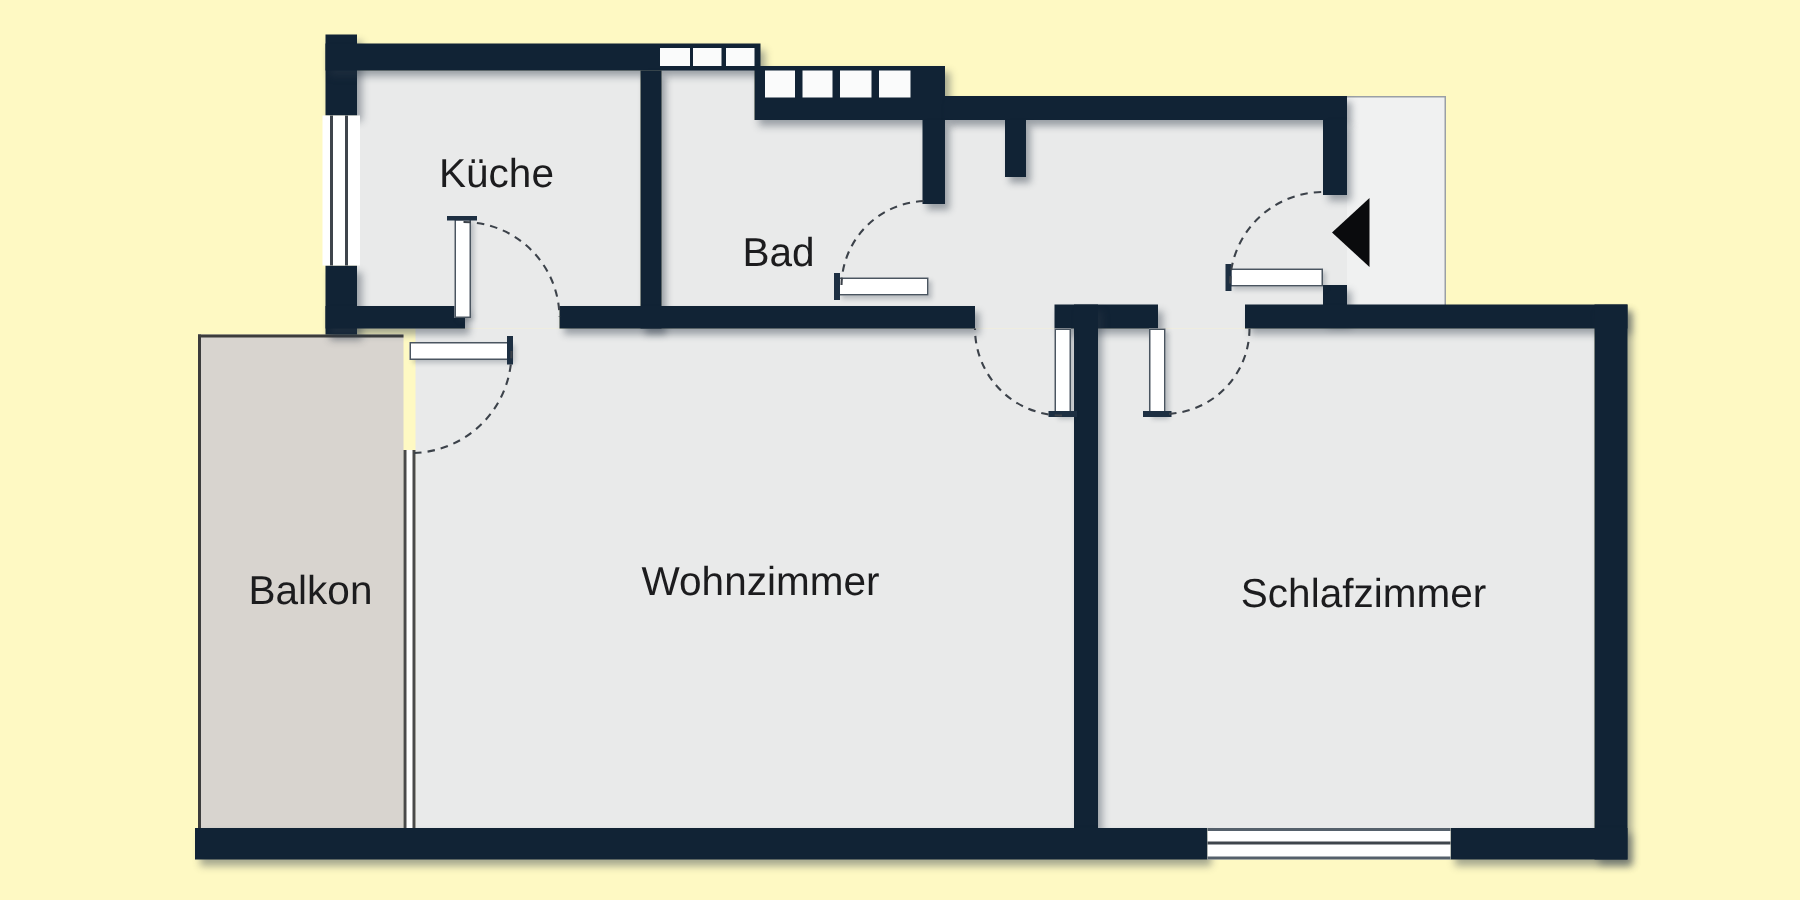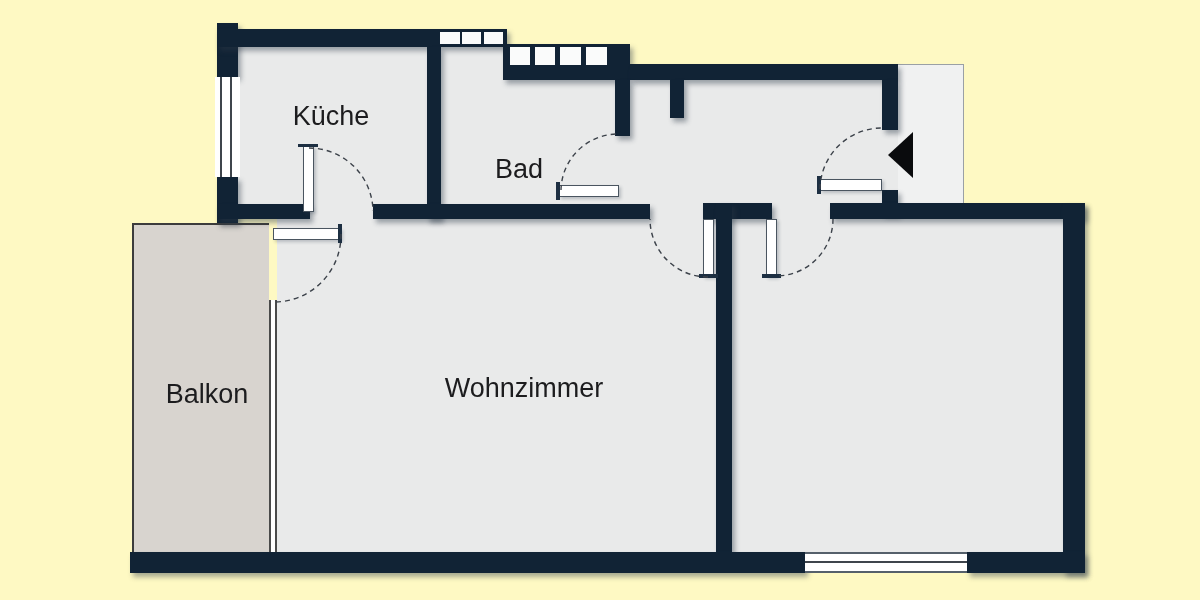--- a/index.html
+++ b/index.html
@@ -107,15 +107,16 @@
       <path d="M 708 277 A 58 58 0 0 1 650 219"></path>
       <path d="M 833 219 A 57 57 0 0 1 776 276"></path>
       <path d="M 820 189 A 62 62 0 0 1 882 128"></path>
     </g>
     <polygon points="888,155 913,132 913,178" fill="#0a0b0d"></polygon>
   </svg>
 
   <div class="label z50" style="left:331px;top:116px;">Küche</div>
   <div class="label z50" style="left:519px;top:137px;margin-top:32px;">Bad</div>
   <div class="label z50" style="left:207px;top:394px;">Balkon</div>
-  <div class="label z50" style="left:507px;top:388px;margin-left:17px;">Wohnzimmer</div>
+  <div class="label z50" style="left:507px;top:388px;">Wohnzimmer</div>
+  <div class="label z50" style="left:909px;top:396px;">Schlafzimmer</div>
 
 </div>
 
 </body></html>

